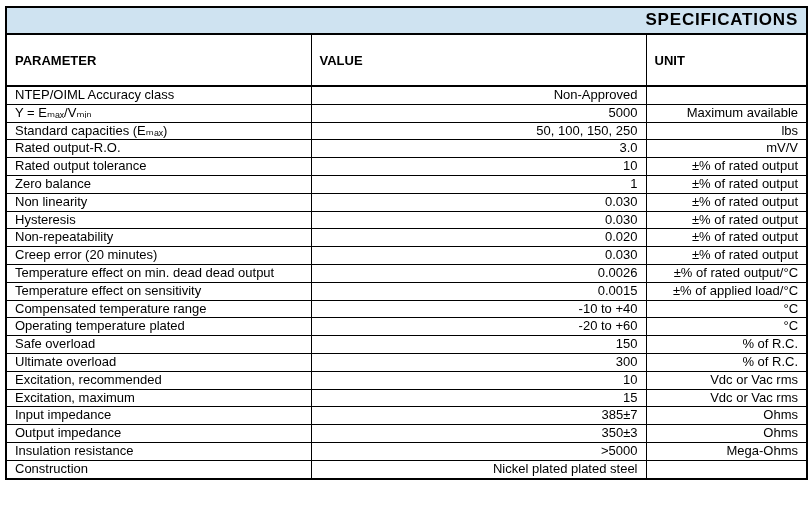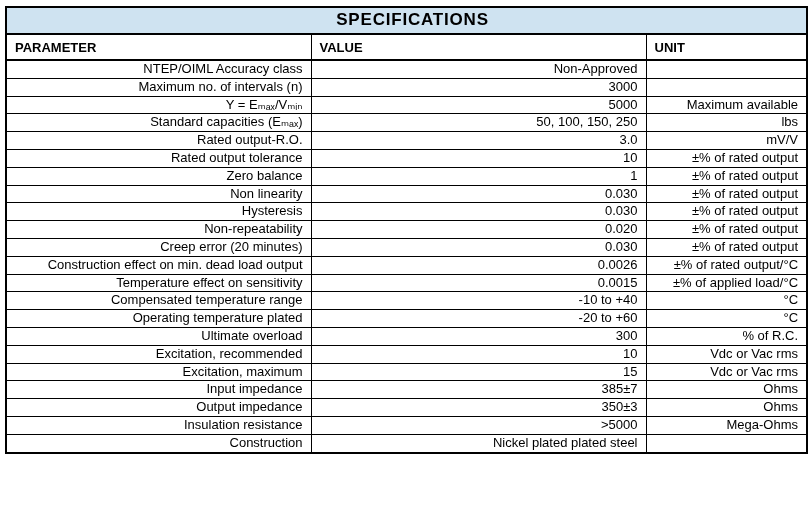--- a/index.html
+++ b/index.html
@@ -28,43 +28,43 @@
   col.c-value{width:335px;}
   col.c-unit{width:161px;}
   th,td{
     border:1px solid var(--border-color);
     overflow:hidden;
     white-space:nowrap;
     font-size:13px;
   }
   tr.title-row th{
     background:var(--header-bg);
-    text-align:center;
+    text-align:right;
     font-size:17px;
     font-weight:bold;
     letter-spacing:0.8px;
     padding:2px 8px 3px 20px;
     height:19px;
     border-bottom:2px solid var(--border-color);
   }
   tr.header-row th{
     font-weight:bold;
     height:16px;
-    padding:4px 8px;
+    padding:17px 8px;
     border-bottom:2px solid var(--border-color);
   }
   tr.header-row th.parameter{text-align:left;}
   tr.header-row th.value,
   tr.header-row th.unit{text-align:left;}
   td{
     height:16.8px;
     line-height:16.8px;
     padding:0 8px;
   }
-  td.parameter{text-align:right;}
+  td.parameter{text-align:left;}
   td.value,td.unit{text-align:right;}
 </style>
 </head>
 <body>
 
 <div class="page">
   <table class="spec">
     <colgroup>
       <col class="c-param">
       <col class="c-value">
@@ -77,25 +77,20 @@
       <tr class="header-row">
         <th class="parameter">PARAMETER</th>
         <th class="value">VALUE</th>
         <th class="unit">UNIT</th>
       </tr>
     </thead>
     <tbody>
         <tr>
           <td class="parameter">NTEP/OIML Accuracy class</td>
           <td class="value">Non-Approved</td>
-          <td class="unit"></td>
-        </tr>
-        <tr>
-          <td class="parameter">Maximum no. of intervals (n)</td>
-          <td class="value">3000</td>
           <td class="unit"></td>
         </tr>
         <tr>
           <td class="parameter">Y = Eₘₐₓ/Vₘᵢₙ</td>
           <td class="value">5000</td>
           <td class="unit">Maximum available</td>
         </tr>
         <tr>
           <td class="parameter">Standard capacities (Eₘₐₓ)</td>
           <td class="value">50, 100, 150, 250</td>
@@ -130,38 +125,43 @@
           <td class="parameter">Non-repeatability</td>
           <td class="value">0.020</td>
           <td class="unit">±% of rated output</td>
         </tr>
         <tr>
           <td class="parameter">Creep error (20 minutes)</td>
           <td class="value">0.030</td>
           <td class="unit">±% of rated output</td>
         </tr>
         <tr>
-          <td class="parameter">Construction effect on min. dead load output</td>
+          <td class="parameter">Temperature effect on min. dead dead output</td>
           <td class="value">0.0026</td>
           <td class="unit">±% of rated output/°C</td>
         </tr>
         <tr>
           <td class="parameter">Temperature effect on sensitivity</td>
           <td class="value">0.0015</td>
           <td class="unit">±% of applied load/°C</td>
         </tr>
         <tr>
           <td class="parameter">Compensated temperature range</td>
           <td class="value">-10 to +40</td>
           <td class="unit">°C</td>
         </tr>
         <tr>
           <td class="parameter">Operating temperature plated</td>
           <td class="value">-20 to +60</td>
           <td class="unit">°C</td>
+        </tr>
+        <tr>
+          <td class="parameter">Safe overload</td>
+          <td class="value">150</td>
+          <td class="unit">% of R.C.</td>
         </tr>
         <tr>
           <td class="parameter">Ultimate overload</td>
           <td class="value">300</td>
           <td class="unit">% of R.C.</td>
         </tr>
         <tr>
           <td class="parameter">Excitation, recommended</td>
           <td class="value">10</td>
           <td class="unit">Vdc or Vac rms</td>

